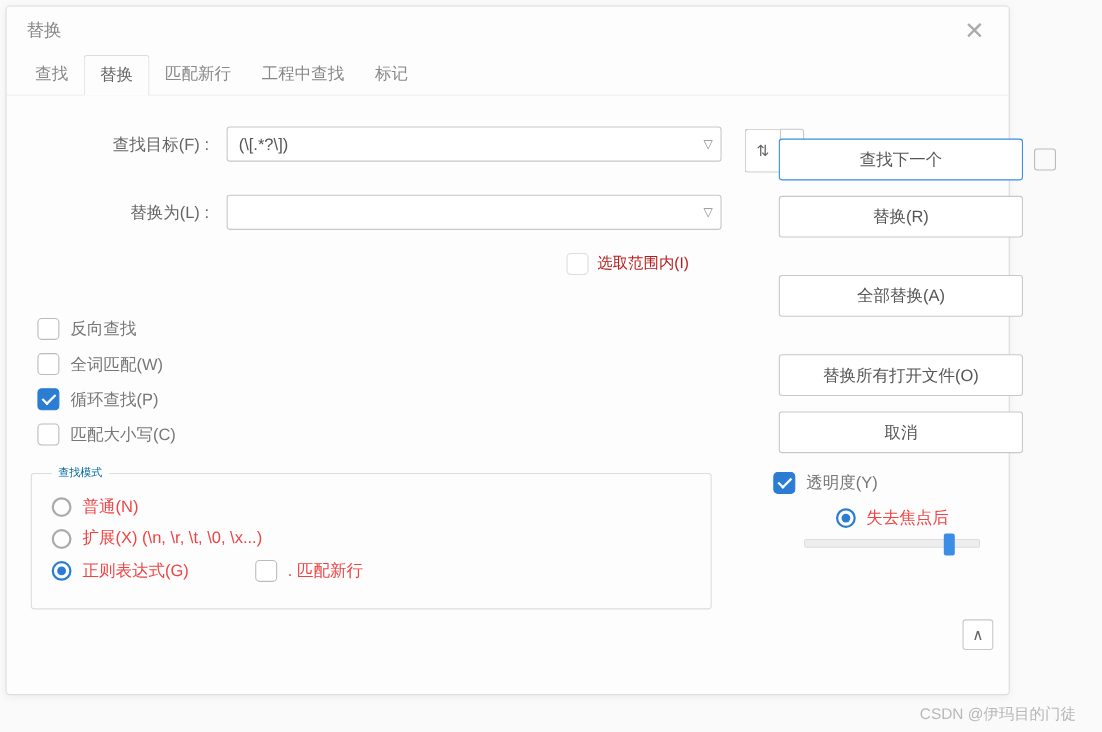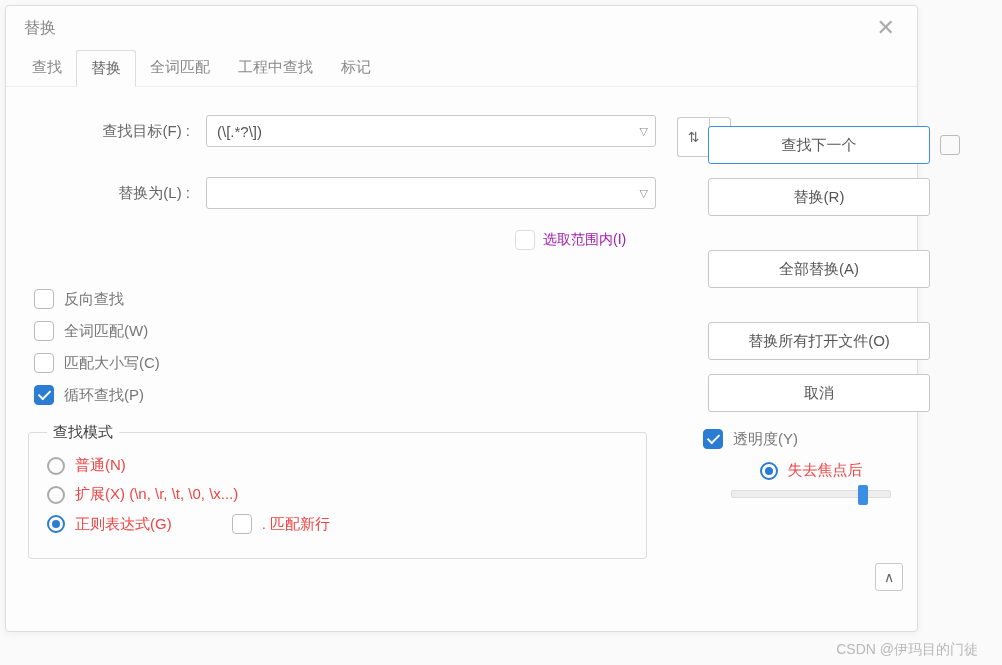--- a/index.html
+++ b/index.html
@@ -142,21 +142,21 @@
       margin-top: 14px;
       align-items: center;
     }
     .sel-range {
       display: flex;
       align-items: center;
       gap: 8px;
       border: 1px solid transparent;
       padding: 6px 8px;
       margin-left: 300px;
-      color: #a21caf;
+      color: #b91c1c;
     }
     .options-zone {
       margin-top: 32px;
       padding: 0 6px;
     }
     .check-row {
       display: flex;
       align-items: center;
       gap: 10px;
       margin-bottom: 12px;
@@ -188,22 +188,22 @@
       margin-top: 18px;
     }
     fieldset.searchmode {
       border: 1px solid #ddd;
       border-radius: 3px;
       padding: 14px 18px 14px 18px;
       width: 620px;
     }
     fieldset.searchmode legend {
       padding: 0 6px;
-      color: #404040;
-      font-size: 15px;
+      color: #0369a1;
+      font-size: 10px;
     }
     .radio-row {
       display: flex; align-items: center; gap: 10px;
       margin-bottom: 10px;
       color: #ef4444; font-size: 15px;
     }
     .radio-ctrl { display: flex; align-items: center; gap: 10px;}
     .radio {
       width: 18px; height: 18px;
       border: 2px solid #aaa;
@@ -261,21 +261,21 @@
 <div class="dialog">
 
   <div class="titlebar">
     <span>替换</span>
     <span class="close-x">✕</span>
   </div>
 
   <div class="tabs">
     <div class="tab">查找</div>
     <div class="tab active">替换</div>
-    <div class="tab">全词匹配</div>
+    <div class="tab">匹配新行</div>
     <div class="tab">工程中查找</div>
     <div class="tab">标记</div>
   </div>
 
   <div class="content">
 
     <div class="row-grid">
       <div class="label"><span>查找目标(F) :</span></div>
       <div class="combo">
         <input value="(\[.*?\])" style="">
@@ -315,26 +315,26 @@
     <div class="options-zone">
       <div class="check-row">
         <span class="chk"></span>
         <span class="check-label">反向查找</span>
       </div>
       <div class="check-row">
         <span class="chk"></span>
         <span class="check-label">全词匹配(W)</span>
       </div>
       <div class="check-row">
+        <span class="chk checked"></span>
+        <span class="check-label">循环查找(P)</span>
+      </div>
+      <div class="check-row">
         <span class="chk"></span>
         <span class="check-label">匹配大小写(C)</span>
-      </div>
-      <div class="check-row">
-        <span class="chk checked"></span>
-        <span class="check-label">循环查找(P)</span>
       </div>
     </div>
 
     <div class="bottom-zone">
       <fieldset class="searchmode">
         <legend>查找模式</legend>
         <div class="radio-row">
           <div class="radio-ctrl">
             <span class="radio"></span>
             <span>普通(N)</span>

